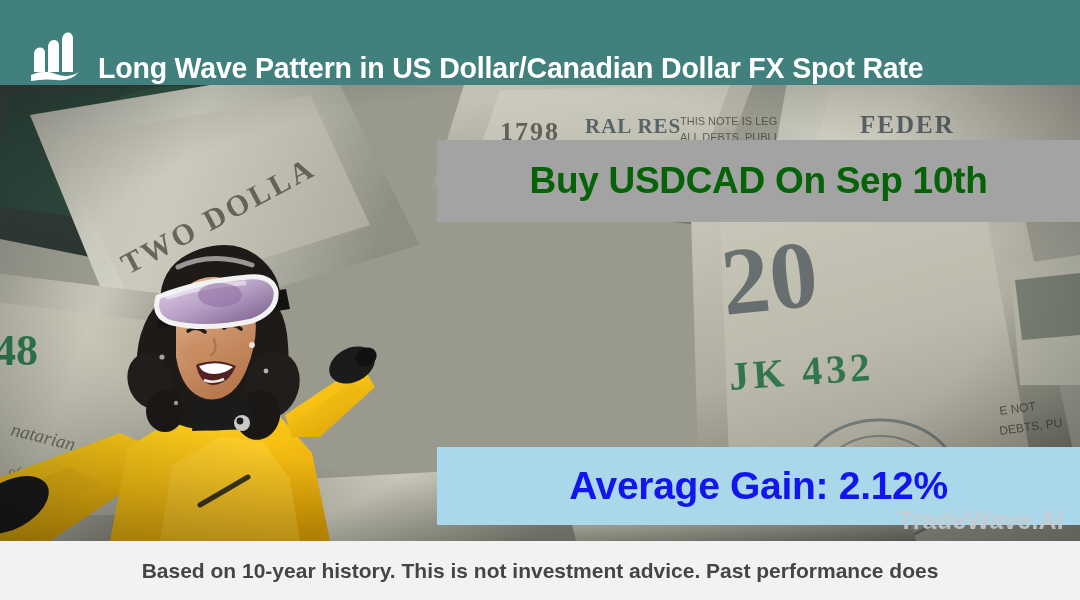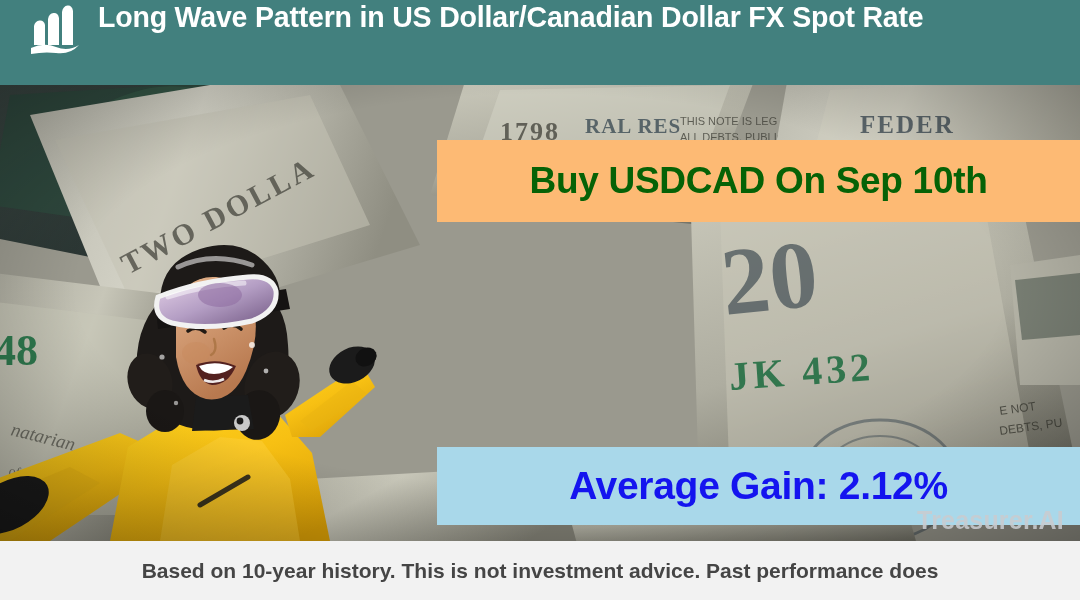--- a/index.html
+++ b/index.html
@@ -20,21 +20,21 @@
   }
 
   
   #header {
     position: absolute;
     left: 0; top: 0;
     width: 1080px;
     height: 85px;
     background: #42807e;
     display: flex;
-    align-items: flex-start;
+    align-items: flex-end;
     z-index: 5;
   }
   #logo {
     width: 58px;
     height: 58px;
     margin-left: 26px;
     margin-right: 14px;
     flex: 0 0 auto;
     display: block;
   }
@@ -70,21 +70,21 @@
     align-items: center;
     justify-content: center;
     text-align: center;
     font-weight: bold;
     font-family: "Liberation Sans Narrow", "Liberation Sans", sans-serif;
     letter-spacing: -0.3px;
     white-space: nowrap;
   }
   #callout-buy {
     left: 437px; top: 140px; height: 82px;
-    background: #fdba74;
+    background: #a3a3a3;
     color: #066206;
     font-size: 37px;
   }
   #callout-sell {
     left: 437px; top: 281px; height: 80px;
     background: #fcdcb6;
     color: #ae2f2f;
     font-size: 37px;
   }
   #callout-gain {
@@ -300,19 +300,19 @@
       <path d="M5 48 Q18 42 30 47 Q42 52 53 45 Q44 55 30 53 Q18 51.5 5 54 Z" fill="#ffffff"></path>
     </svg>
     <div id="header-title">Long Wave Pattern in US Dollar/Canadian Dollar FX Spot Rate</div>
   </div>
 
   <div class="callout" id="callout-buy">Buy USDCAD On Sep 10th</div>
 
 
   <div class="callout" id="callout-gain">Average Gain: 2.12%</div>
 
-  <div id="watermark">Treasurer.AI</div>
+  <div id="watermark">TradeWave.AI</div>
 
   <div id="footer">
     <div class="footer-line">Based on 10-year history. This is not investment advice. Past performance does</div>
   </div>
 
 </div>
 
 </body></html>

